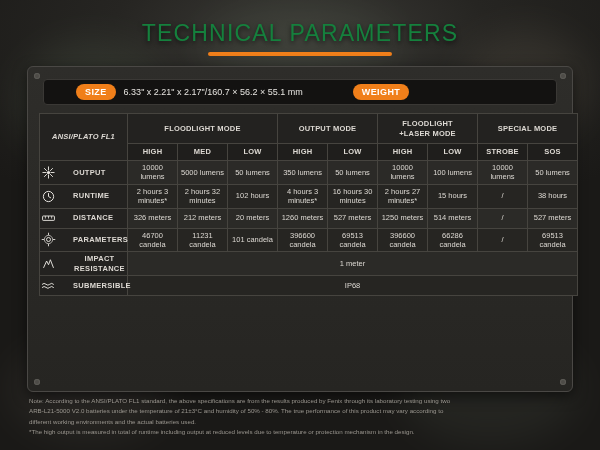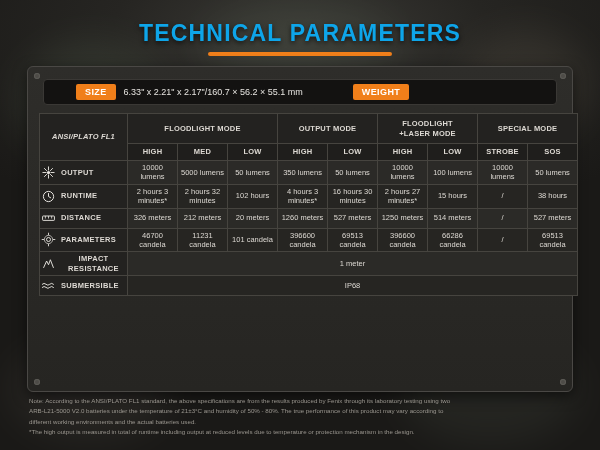--- a/index.html
+++ b/index.html
@@ -22,23 +22,23 @@
   }
   .b1 { width: 150px; height: 120px; left: 18px; top: 40px; background: #5d6b56; }
   .b2 { width: 130px; height: 110px; right: 10px; top: 30px; background: #6a6253; }
   .b3 { width: 200px; height: 90px; left: 200px; top: 0px; background: #4e5a4a; }
   .b4 { width: 160px; height: 100px; left: 10px; bottom: 10px; background: #55504a; }
   .b5 { width: 180px; height: 110px; right: 20px; bottom: 5px; background: #4a4f45; }
 
   .page-title {
     position: relative;
     text-align: center;
-    color: #0ea5e9;
+    color: #15803d;
     font-size: 23px;
-    font-weight: bold;
+    font-weight: normal;
     letter-spacing: 1.2px;
     padding-top: 20px;
     text-shadow: 0 2px 5px rgba(0,0,0,.7);
   }
   .title-underline {
     position: absolute;
     left: 50%; transform: translateX(-50%);
     top: 52px;
     width: 184px; height: 4px;
     background: #f07f1a;
@@ -70,21 +70,21 @@
     background: #131211;
     border: 1px solid #3a3835;
     border-radius: 4px;
     height: 26px;
     margin: 2px 4px 8px 4px;
     padding: 0 6px;
   }
   .pill {
     background: #f07f1a; color: #fff;
     font-size: 9px; font-weight: bold;
-    padding: 3px 9px; border-radius: 2px;
+    padding: 3px 9px; border-radius: 8px;
     letter-spacing: .4px;
     white-space: nowrap;
   }
   .sw-val {
     color: #e6e4e0; font-size: 9px;
     margin-left: 8px; white-space: nowrap;
   }
   .sw-left { display: flex; align-items: center; flex: 0 0 auto; margin-left: 26px;}
   .sw-right { display: flex; align-items: center; margin-left: 50px; text-align: right; }
 
@@ -123,21 +123,21 @@
   }
   .row-label {
     text-align: left;
     padding-left: 4px;
     color: #f4f2ef;
     font-weight: bold;
     font-size: 8px;
     letter-spacing: .3px;
     background: #232220;
   }
-  .row-label .lbl-wrap { display: flex; align-items: center; gap: 5px; }
+  .row-label .lbl-wrap { display: flex; align-items: center; gap: 17px; }
   .icon { width: 15px; height: 15px; flex: 0 0 15px; display:block; }
   tbody tr:nth-child(odd) td { background: #2b2a27; }
   tbody tr:nth-child(even) td { background: #262522; }
   tbody tr td.row-label { background: #232220; }
   td.data { font-size: 7.5px; }
   td.span-all { font-size: 8px; }
 
   
   .footnote {
     position: absolute;

